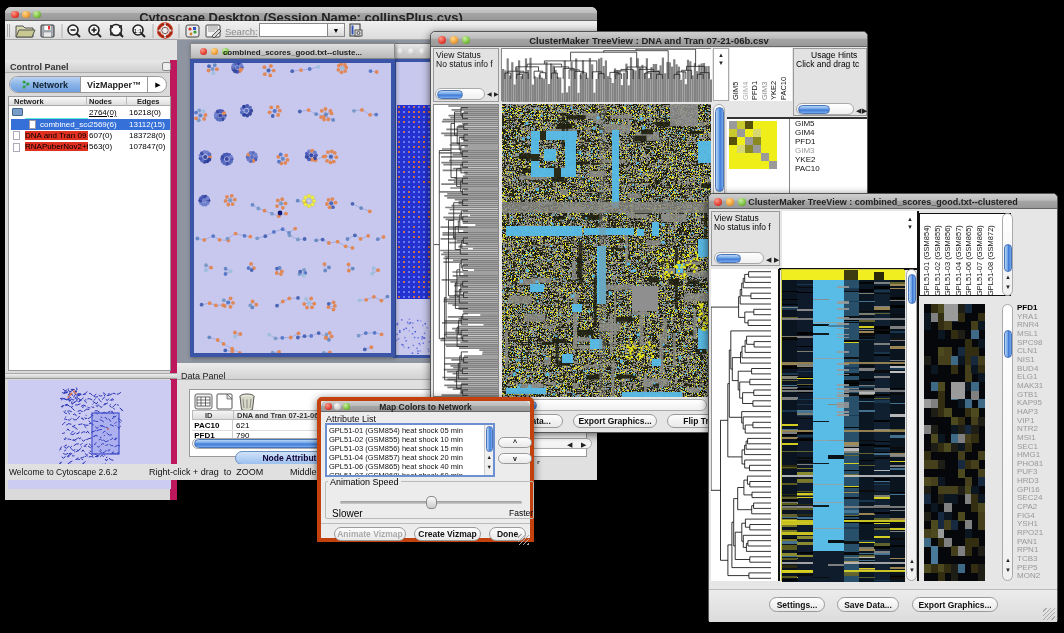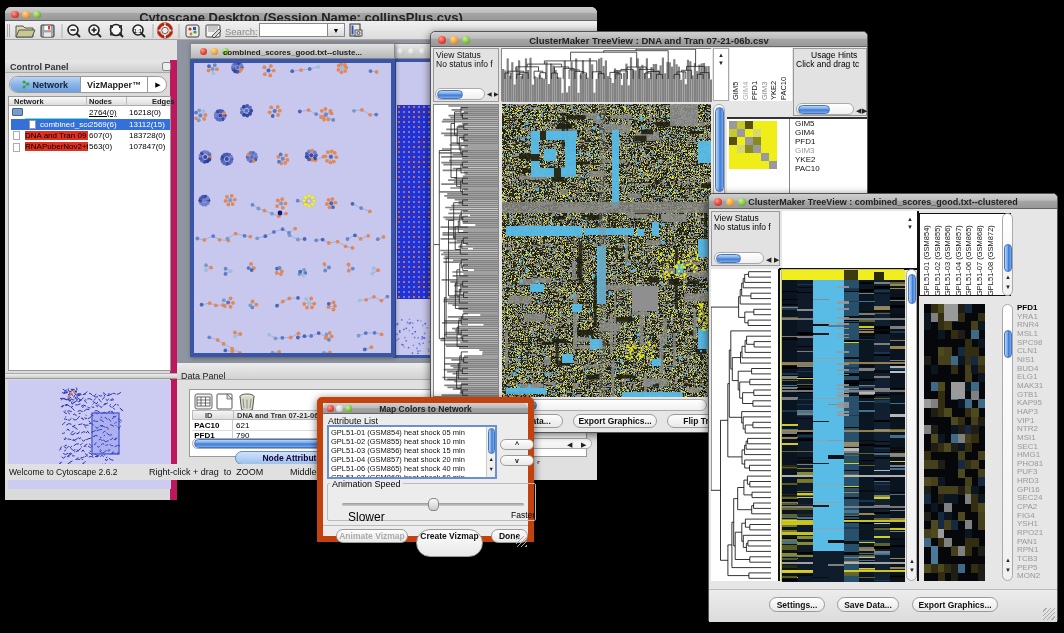--- a/index.html
+++ b/index.html
@@ -104,21 +104,21 @@
             <line x1="2" y1="7" x2="6" y2="4" stroke="#285" stroke-width="0.7"></line>
           </svg> Network</div>
       <div class="abs" style="left:71px;top:0;width:66px;height:100%;font-size:9px;font-weight:bold;text-align:center;line-height:16px;color:#222;">VizMapper™</div>
       <div class="abs" style="left:137px;top:0;width:21px;height:100%;border-left:1px solid #999;font-size:7px;text-align:center;line-height:16px;">▶</div>
     </div>
 
     <div class="abs" style="left:3px;top:36px;width:163px;height:275px;background:#fff;border:1px solid #999;">
       <div class="abs" style="left:0;top:0;width:100%;height:9px;background:linear-gradient(#f8f8f8,#ddd);border-bottom:1px solid #aaa;font-size:7.5px;font-weight:bold;color:#222;">
         <span class="abs" style="left:5px;">Network</span>
           <span class="abs" style="left:80px;">Nodes</span>
-          <span class="abs" style="left:135px;padding-left:8px;">Edges</span>
+          <span class="abs" style="left:120px;padding-left:8px;">Edges</span>
         <div class="abs" style="left:77px;top:0;width:1px;height:9px;background:#bbb;"></div>
         <div class="abs" style="left:117px;top:0;width:1px;height:9px;background:#bbb;"></div>
       </div>
       <div class="abs" style="left:0;top:10px;width:100%;height:11.5px;font-size:8px;">
         <span class="abs" style="left:3px;top:1px;width:11px;height:8px;background:#7a9cc8;border:1px solid #44668a;border-radius:1px;"></span>
         <span class="abs" style="left:16px;top:11px;width:63px;background:#5eead4;white-space:nowrap;overflow:hidden;">combined_scores</span>
         <span class="abs" style="left:80px;top:0.5px;text-decoration:underline;">2764(0)</span>
           <span class="abs" style="left:120px;top:0.5px;">16218(0)</span>
       </div>
       <div class="abs" style="left:2px;top:21.5px;width:159px;height:11.5px;background:#3470d8;color:#fff;font-size:8px;">
@@ -3341,21 +3341,21 @@
   </div>
 
   <div class="abs" style="left:0;top:395px;width:100%;height:33px;background:linear-gradient(#ececec,#dcdcdc);border-top:1px solid #bbb;">
     <div class="pill abs" style="left:60px;top:7px;width:56px;height:15px;font-size:8.5px;line-height:14px;">Settings...</div>
     <div class="pill abs" style="left:128px;top:7px;width:62px;height:15px;font-size:8.5px;line-height:14px;">Save Data...</div>
     <div class="pill abs" style="left:203px;top:7px;width:86px;height:15px;font-size:8.5px;line-height:14px;">Export Graphics...</div>
     <div class="abs" style="right:2px;bottom:2px;width:12px;height:12px;background:repeating-linear-gradient(135deg,transparent 0 2px,#aaa 2px 3px);"></div>
   </div>
 </div>
 
-<div class="win" style="left:317px;top:397px;width:217px;height:145px;background:#ececec;border:6px solid #c2410c;border-radius:5px 5px 0 0;">
+<div class="win" style="left:317px;top:397px;width:217px;height:145px;background:#ececec;border:4px solid #c2410c;border-radius:5px 5px 0 0;">
   <div class="tbar" style="height:11px;border-radius:5px 5px 0 0;">
     <div class="tl red" style="left:4px;top:2px;width:6.5px;height:6.5px;"></div>
     <div class="tl gry" style="left:13px;top:2px;width:6.5px;height:6.5px;"></div>
     <div class="tl grn" style="left:22px;top:2px;width:6.5px;height:6.5px;"></div>
     <div class="ttxt" style="top:1px;font-size:8.5px;">Map Colors to Network</div>
   </div>
   <div class="abs" style="left:5px;top:13px;font-size:9px;color:#111;">Attribute List</div>
   <div class="abs" style="left:4px;top:22px;width:170px;height:54px;background:#fff;border:2px solid #6b8fd0;font-size:7.5px;line-height:9px;color:#111;overflow:hidden;">
     <div style="padding:1px 0 0 2px;white-space:nowrap;">GPL51-01 (GSM854) heat shock 05 min<br>GPL51-02 (GSM855) heat shock 10 min<br>GPL51-03 (GSM856) heat shock 15 min<br>GPL51-04 (GSM857) heat shock 20 min<br>GPL51-06 (GSM865) heat shock 40 min<br>GPL51-07 (GSM868) heat shock 60 min</div>
     <div class="abs" style="right:0;top:0;width:9px;height:50px;background:#f0f0f0;border-left:1px solid #ccc;">
@@ -3363,22 +3363,22 @@
       <div class="arr" style="left:1.5px;top:30px;font-size:5.5px;">▲</div>
       <div class="arr" style="left:1.5px;top:40px;font-size:5.5px;">▼</div>
     </div>
   </div>
   <div class="pill abs" style="left:177px;top:36px;width:34px;height:11px;font-size:7px;line-height:10px;">^</div>
   <div class="pill abs" style="left:177px;top:52px;width:34px;height:11px;font-size:7px;line-height:10px;">v</div>
   <div class="abs" style="left:4px;top:80px;width:209px;height:38px;border:1px solid #bbb;border-radius:2px;">
     <div class="abs" style="left:2px;top:-5px;background:#ececec;padding:0 2px;font-size:9px;">Animation Speed</div>
     <div class="abs" style="left:14px;top:19px;width:182px;height:3px;background:linear-gradient(#999,#ccc);border-radius:2px;"></div>
     <div class="abs" style="left:100px;top:14px;width:11px;height:13px;background:linear-gradient(#fafafa,#ccc);border:1px solid #888;border-radius:5px 5px 40% 40%;"></div>
-    <div class="abs" style="left:20px;top:26px;font-size:12px;">Slower</div>
+    <div class="abs" style="left:6px;top:26px;font-size:10px;">Slower</div>
     <div class="abs" style="left:183px;top:26px;font-size:8.5px;">Faster</div>
   </div>
   <div class="abs" style="left:0;top:122px;width:100%;height:23px;border-top:1px solid #bbb;">
     <div class="pill abs" style="left:13px;top:3px;width:72px;height:14px;font-size:8.5px;line-height:13px;color:#aaa;">Animate Vizmap</div>
-    <div class="pill abs" style="left:93px;top:3px;width:67px;height:28px;font-size:8.5px;line-height:13px;">Create Vizmap</div>
+    <div class="pill abs" style="left:93px;top:3px;width:67px;height:14px;font-size:8.5px;line-height:13px;">Create Vizmap</div>
     <div class="pill abs" style="left:168px;top:3px;width:37px;height:14px;font-size:8.5px;line-height:13px;">Done</div>
     <div class="abs" style="right:1px;bottom:1px;width:11px;height:11px;background:repeating-linear-gradient(135deg,transparent 0 2px,#aaa 2px 3px);"></div>
   </div>
 </div>
 
 </body></html>

